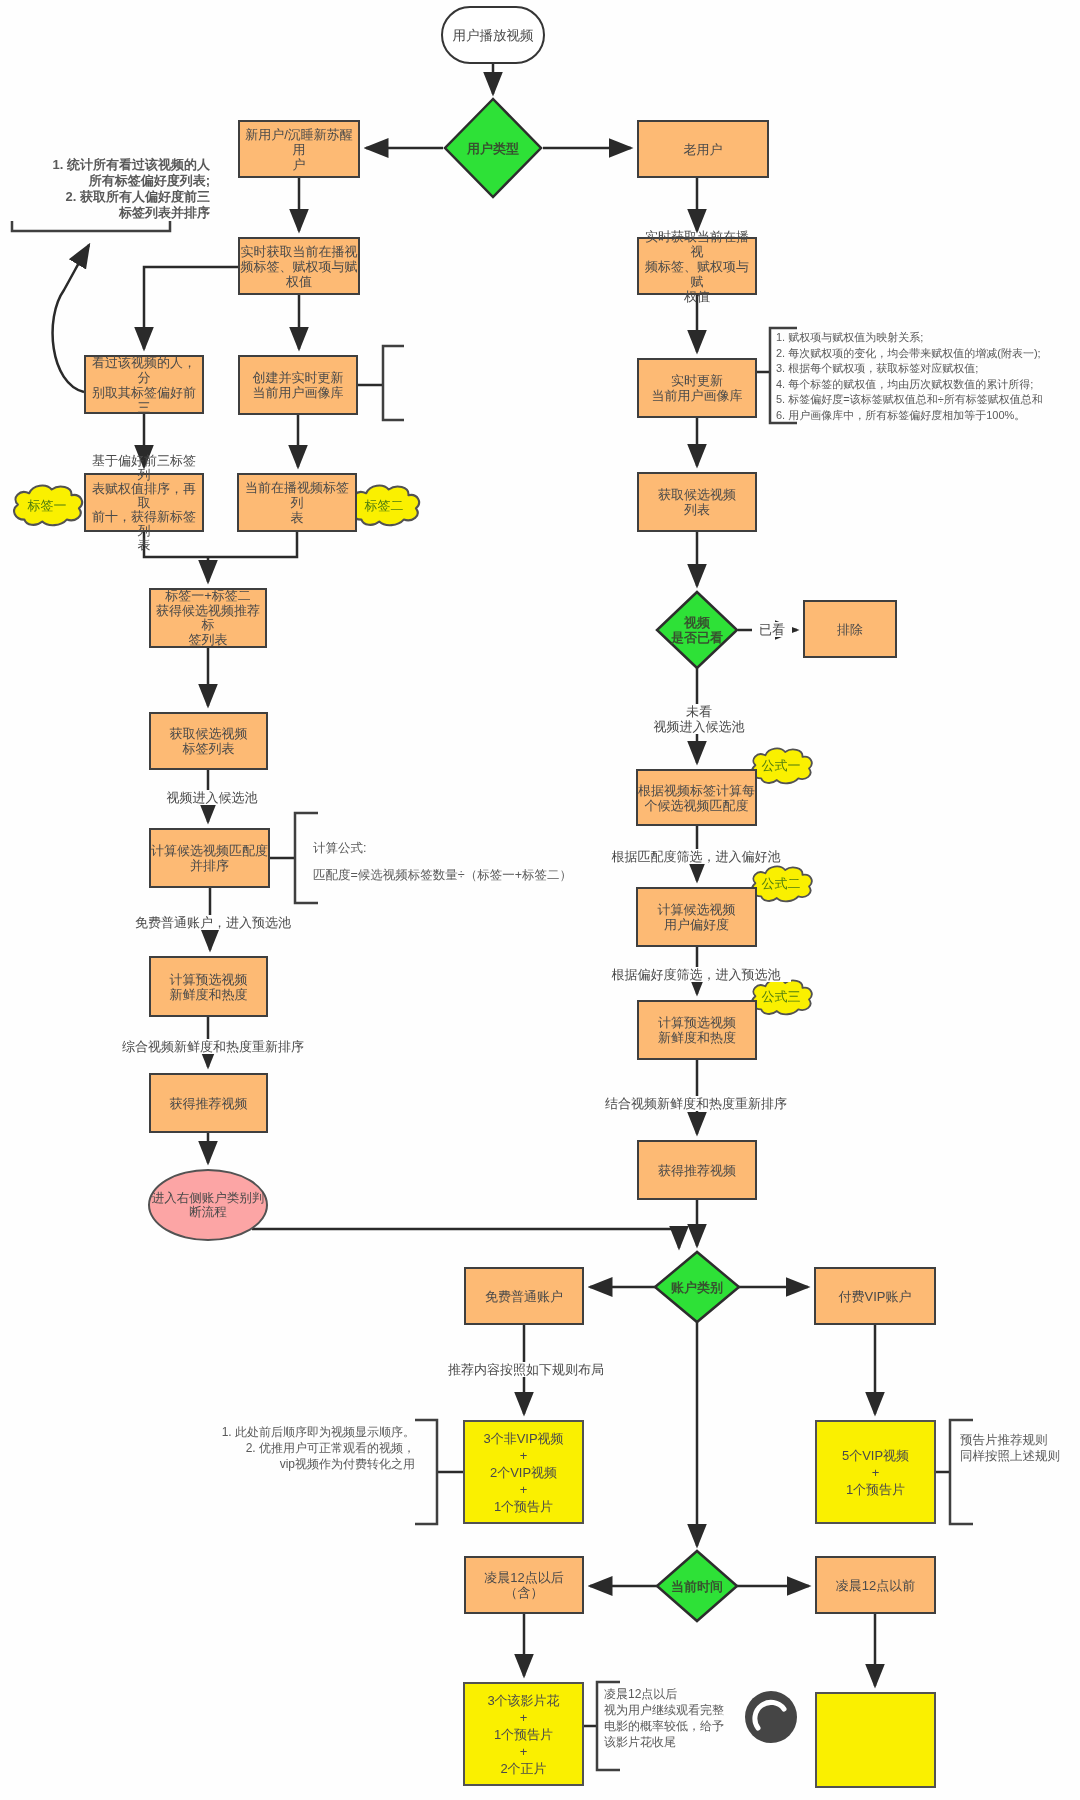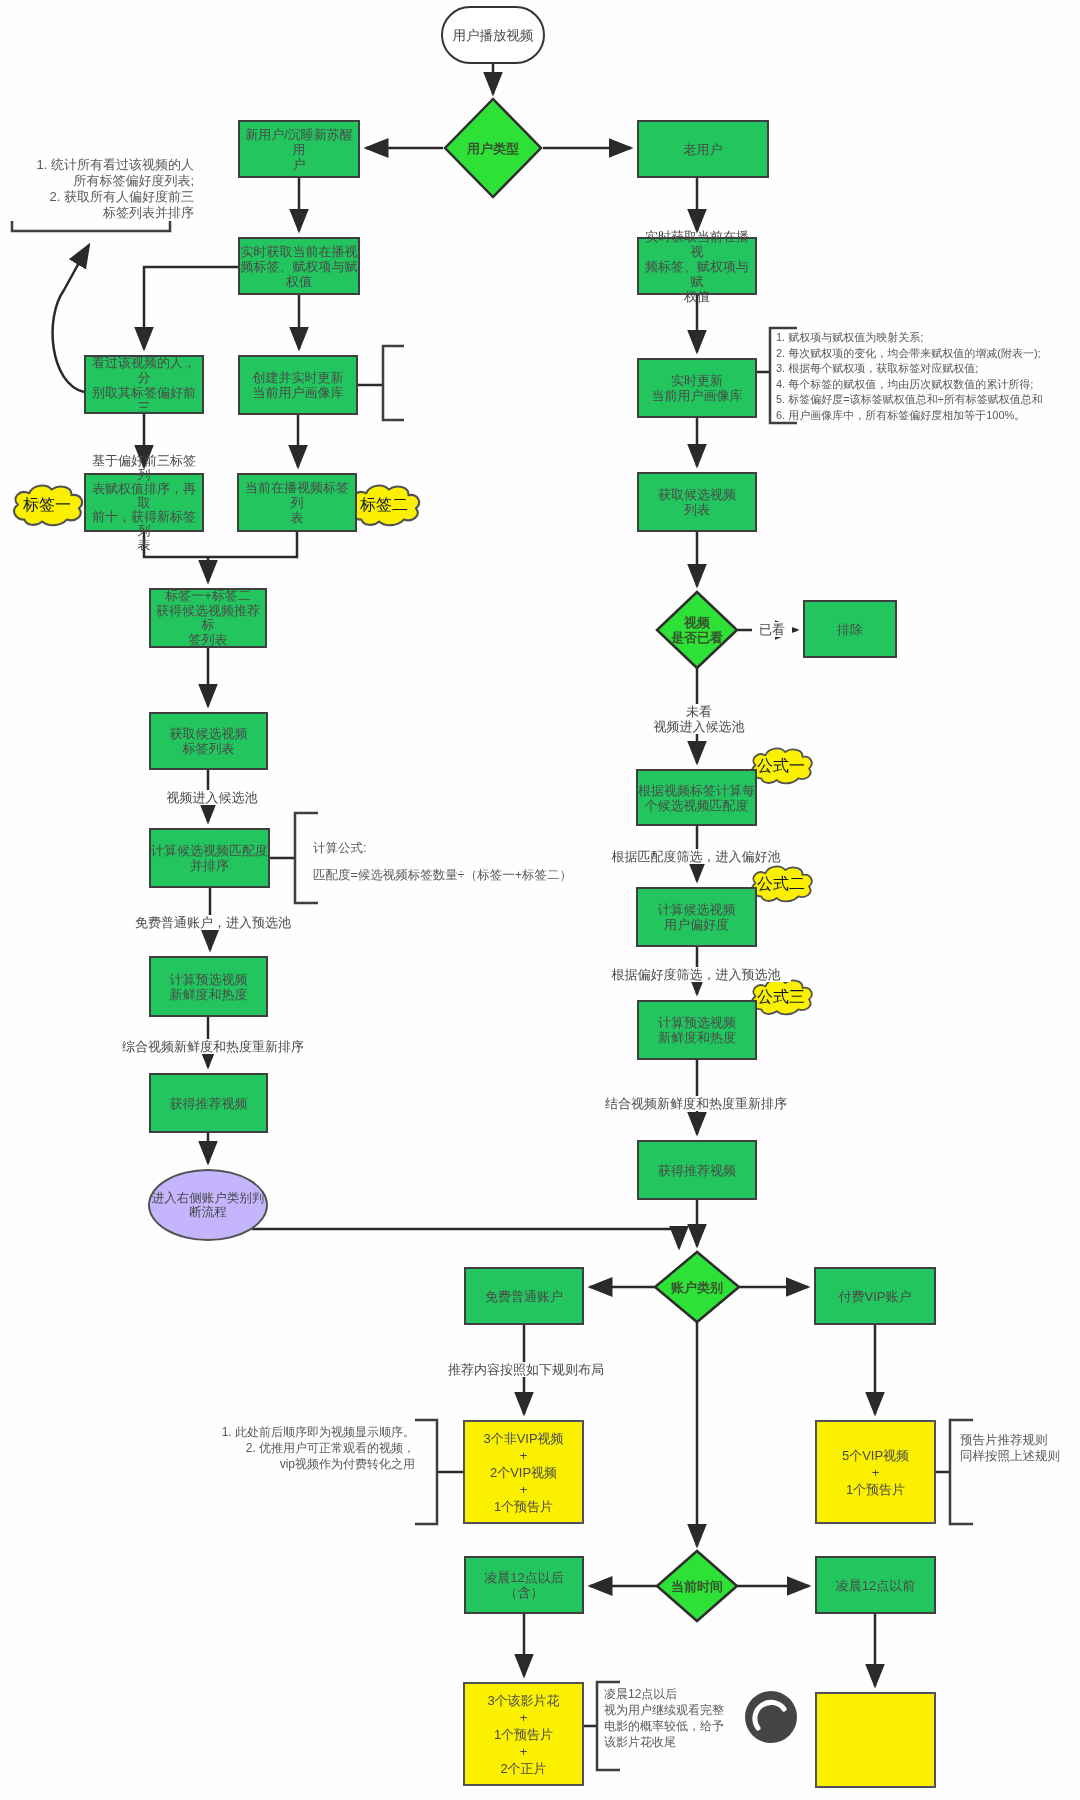--- a/index.html
+++ b/index.html
@@ -2,32 +2,32 @@
 <html><head>
 <meta charset="utf-8">
 <style>
   html,body{margin:0;padding:0;background:#ffffff;}
   #canvas{position:relative;width:1080px;height:1800px;background:#fefefe;overflow:hidden;
           font-family:"Liberation Sans","DejaVu Sans",sans-serif;color:#4a4a4a;}
   #wires{position:absolute;left:0;top:0;z-index:1;}
   .node{position:absolute;display:flex;align-items:center;justify-content:center;
         text-align:center;white-space:pre-line;box-sizing:border-box;z-index:2;
         font-size:13px;line-height:15px;color:#4a4a4a;}
-  .box{background:#22c55e;border:2.5px solid #3f3f3f;}
+  .box{background:#fdba74;border:2.5px solid #3f3f3f;}
   .ybox{background:#faf000;border:2px solid #525252;}
   .stadium{background:#ffffff;border:2.5px solid #353535;border-radius:29px;font-size:13.5px;}
-  .yellipse{background:#c4b5fd;border:2.5px solid #525252;border-radius:50%;}
+  .yellipse{background:#fca5a5;border:2.5px solid #525252;border-radius:50%;}
   .dtext{background:transparent;border:none;color:#37532f;font-weight:bold;z-index:3;}
   .elabel{position:absolute;background:#fefefe;text-align:center;white-space:pre-line;
           font-size:13px;line-height:15px;padding:0 2px;z-index:3;color:#4a4a4a;}
   .note{position:absolute;color:#595959;font-size:12.5px;line-height:16px;
         white-space:pre-line;z-index:2;}
   .note.right{text-align:right;}
   .cloudtext{position:absolute;display:flex;align-items:center;justify-content:center;
-             font-size:16px;color:#0f172a;z-index:3;text-align:center;}
+             font-size:13px;color:#4d7c0f;z-index:3;text-align:center;}
   #wm-text{position:absolute;left:803px;top:1699px;font-size:30px;font-weight:bold;
            color:#8f8f8f;letter-spacing:2px;text-shadow:0 1px 0 #ffffff;z-index:5;}
 </style>
 </head>
 <body>
 
 <div id="canvas">
 
   <svg id="wires" width="1080" height="1800">
     <defs>
@@ -201,21 +201,21 @@
   <div class="elabel" style="left:121px;top:915px;width:180px;">免费普通账户，进入预选池</div>
   <div class="elabel" style="left:120px;top:1039px;width:182px;">综合视频新鲜度和热度重新排序</div>
   <div class="elabel" style="left:752px;top:622px;width:36px;">已看</div>
   <div class="elabel" style="left:647px;top:704px;width:100px;">未看
 视频进入候选池</div>
   <div class="elabel" style="left:601px;top:849px;width:186px;">根据匹配度筛选，进入偏好池</div>
   <div class="elabel" style="left:601px;top:967px;width:186px;">根据偏好度筛选，进入预选池</div>
   <div class="elabel" style="left:601px;top:1096px;width:186px;">结合视频新鲜度和热度重新排序</div>
   <div class="elabel" style="left:446px;top:1362px;width:156px;">推荐内容按照如下规则布局</div>
 
-  <div class="note right" style="left:0;top:157px;width:194px;font-size:13px;">1. 统计所有看过该视频的人
+  <div class="note right" style="left:16px;top:157px;width:194px;font-size:13px;font-weight:bold;">1. 统计所有看过该视频的人
 所有标签偏好度列表;
 2. 获取所有人偏好度前三
 标签列表并排序</div>
   <div class="note" style="left:776px;top:330px;width:302px;font-size:11px;line-height:15.5px;overflow:hidden;white-space:pre;">1. 赋权项与赋权值为映射关系;
 2. 每次赋权项的变化，均会带来赋权值的增减(附表一);
 3. 根据每个赋权项，获取标签对应赋权值;
 4. 每个标签的赋权值，均由历次赋权数值的累计所得;
 5. 标签偏好度=该标签赋权值总和÷所有标签赋权值总和
 6. 用户画像库中，所有标签偏好度相加等于100%。</div>
   <div class="note" style="left:313px;top:840px;width:250px;">计算公式:</div>

